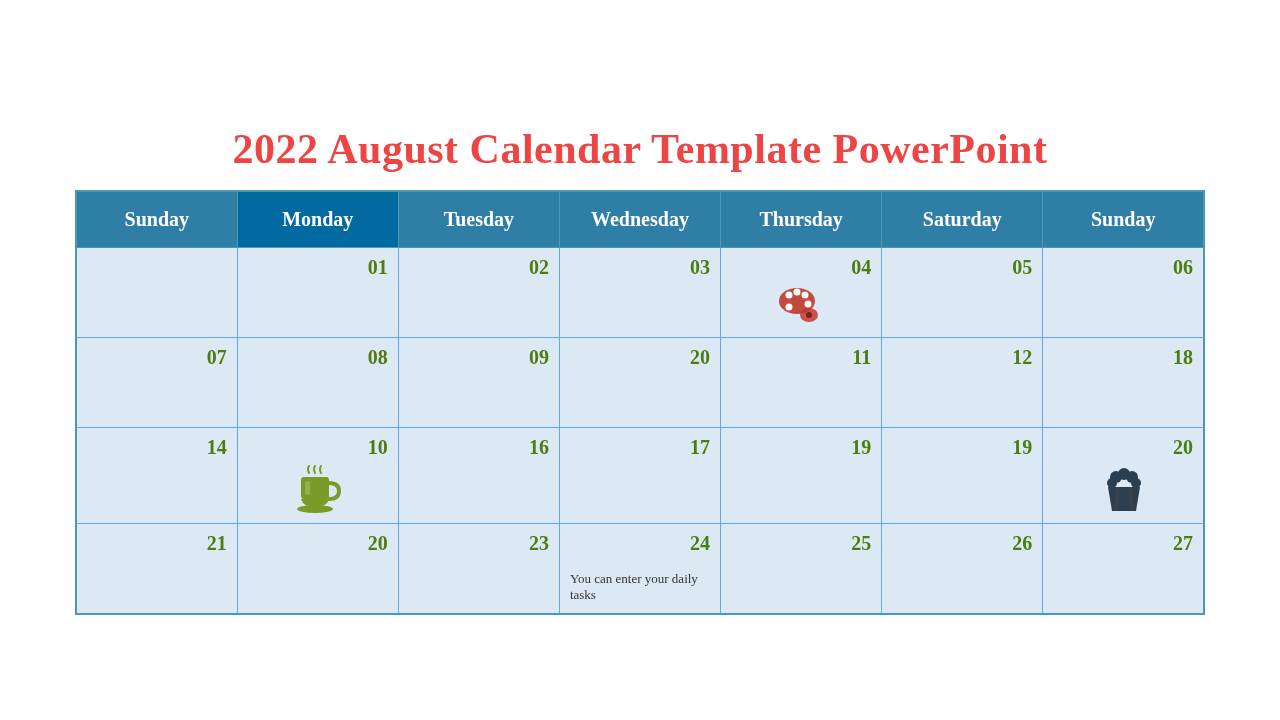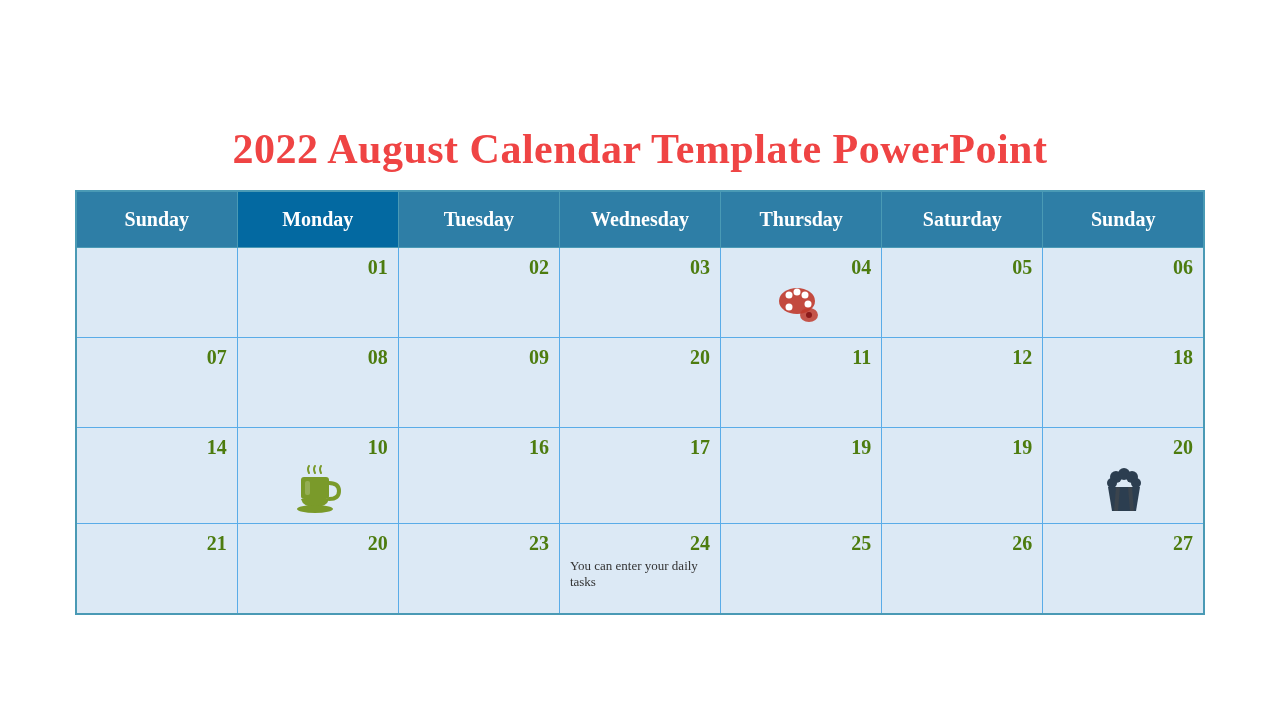--- a/index.html
+++ b/index.html
@@ -57,21 +57,21 @@
     .day-num {
       font-size: 20px;
       font-weight: bold;
       color: #4d7c0f;
       text-align: right;
       display: block;
     }
     .cell-note {
       font-size: 13px;
       color: #333;
-      margin-top: 3px;
+      margin-top: 16px;
     }
     .icon-container {
       display: flex;
       justify-content: center;
       align-items: center;
       margin-top: 6px;
     }
   </style>
 </head>
 <body>

